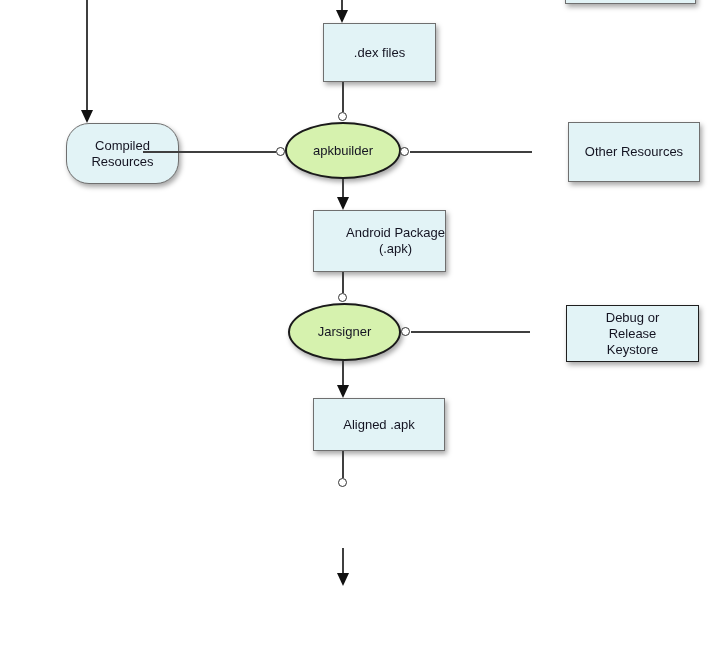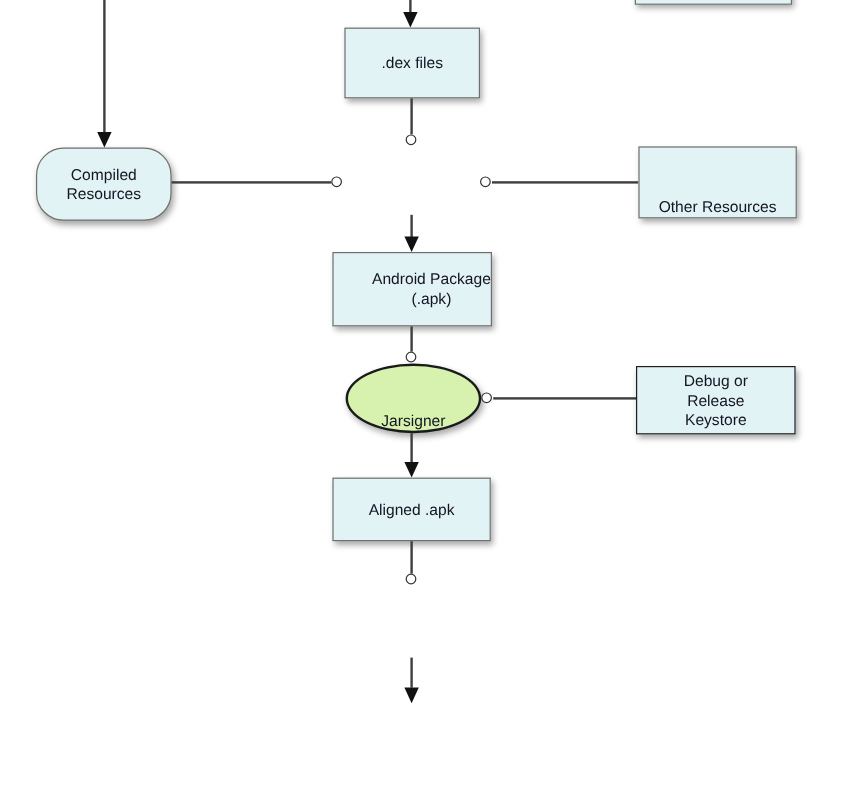--- a/index.html
+++ b/index.html
@@ -10,21 +10,21 @@
   .canvas{
     position:relative; width:709px; height:667px; overflow:hidden;
     background:var(--background);
     font-family:"Liberation Sans", sans-serif; font-size:13px; line-height:16px;
     color:var(--text);
   }
   .box{
     position:absolute; box-sizing:border-box;
     background:var(--box-fill); border:1px solid var(--box-border);
     box-shadow:2px 3px 5px rgba(0,0,0,0.35);
-    display:flex; align-items:center; justify-content:center; text-align:center;
+    display:flex; align-items:center; justify-content:center; text-align:center;margin-left:36px;
   }
   .box .lbl, .ellipse .lbl{ white-space:pre-line; }
   .box.dark-border{ border:1.5px solid #1f1f1f; }
   .ellipse{
     position:absolute; box-sizing:border-box;
     background:var(--ellipse-fill); border:2px solid var(--ellipse-border);
     border-radius:50%;
     box-shadow:2px 3px 5px rgba(0,0,0,0.35);
     display:flex; align-items:center; justify-content:center; text-align:center;
   }
@@ -61,40 +61,43 @@
   <div class="port" style="left:338px; top:112px;"></div>
 
   <div class="box" style="left:30px; top:123px; width:113px; height:61px;border-radius:23px;">
     <span class="lbl">Compiled
 Resources</span>
   </div>
 
   <div class="line-h" style="left:143px; top:151px; width:133px;"></div>
   <div class="port" style="left:276px; top:147px;"></div>
 
+  <div class="ellipse" style="left:285px; top:122px; width:116px; height:57px;">
+    <span class="lbl">apkbuilder</span>
+  </div>
 
   <div class="port" style="left:400px; top:147px;"></div>
   <div class="line-h" style="left:410px; top:151px; width:122px;"></div>
 
-  <div class="box" style="left:532px; top:122px; width:132px; height:60px;align-items:flex-end;">
+  <div class="box" style="left:532px; top:122px; width:132px; height:60px;">
     <span class="lbl">Other Resources</span>
   </div>
 
   <div class="line-v" style="left:342px; top:179px; height:19px;"></div>
   <div class="arrow-down" style="left:337px; top:197px;"></div>
 
   <div class="box" style="left:277px; top:210px; width:133px; height:62px;padding-left:32px;">
     <span class="lbl">Android Package
 (.apk)</span>
   </div>
 
   <div class="line-v" style="left:342px; top:272px; height:21px;"></div>
   <div class="port" style="left:338px; top:293px;"></div>
 
-  <div class="ellipse" style="left:288px; top:303px; width:113px; height:58px;align-items:flex-end;">
+  <div class="ellipse" style="left:288px; top:303px; width:113px; height:58px;">
     <span class="lbl">Jarsigner</span>
   </div>
 
   <div class="port" style="left:401px; top:327px;"></div>
   <div class="line-h" style="left:411px; top:331px; width:119px;"></div>
 
   <div class="box dark-border" style="left:530px; top:305px; width:133px; height:57px;">
     <span class="lbl">Debug or
 Release
 Keystore</span>

